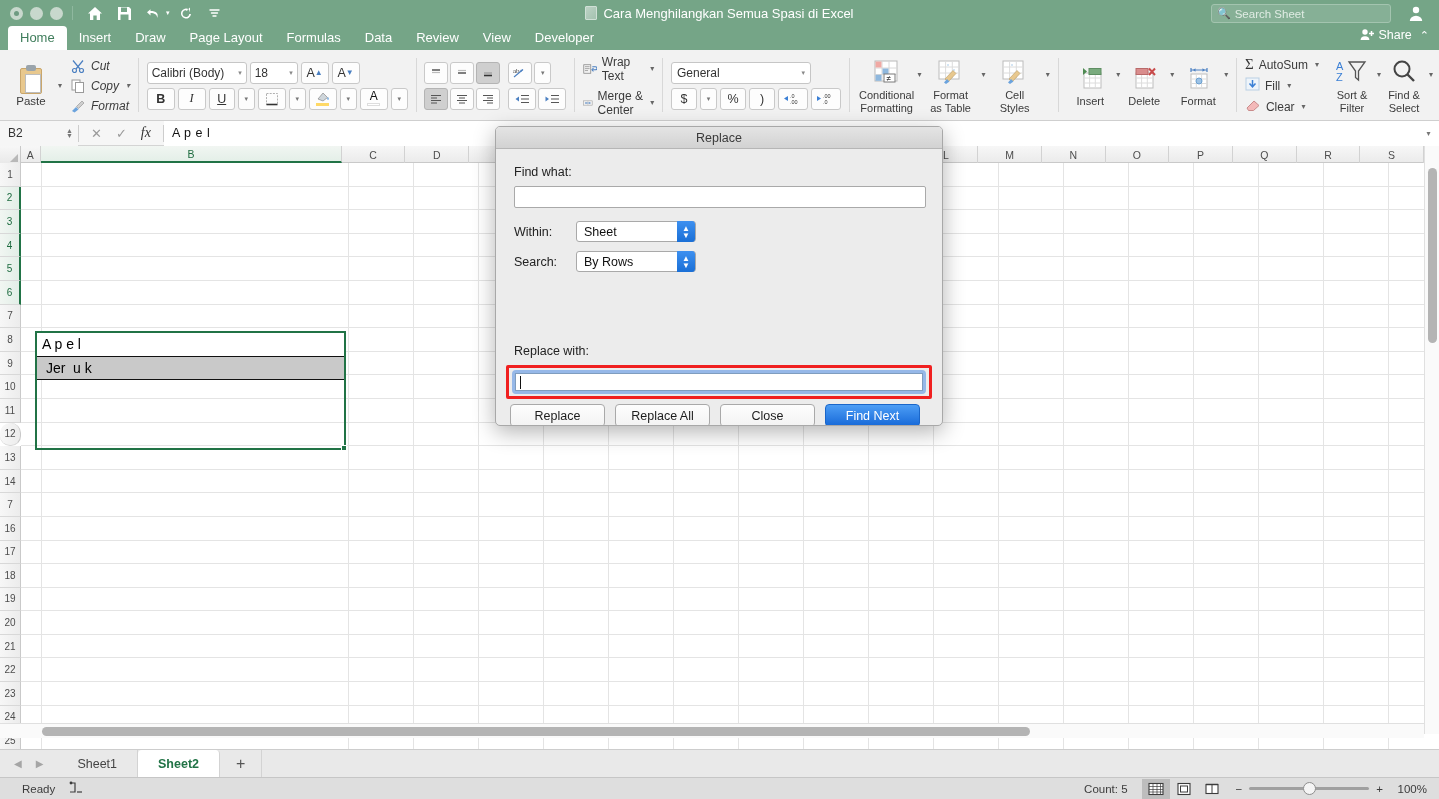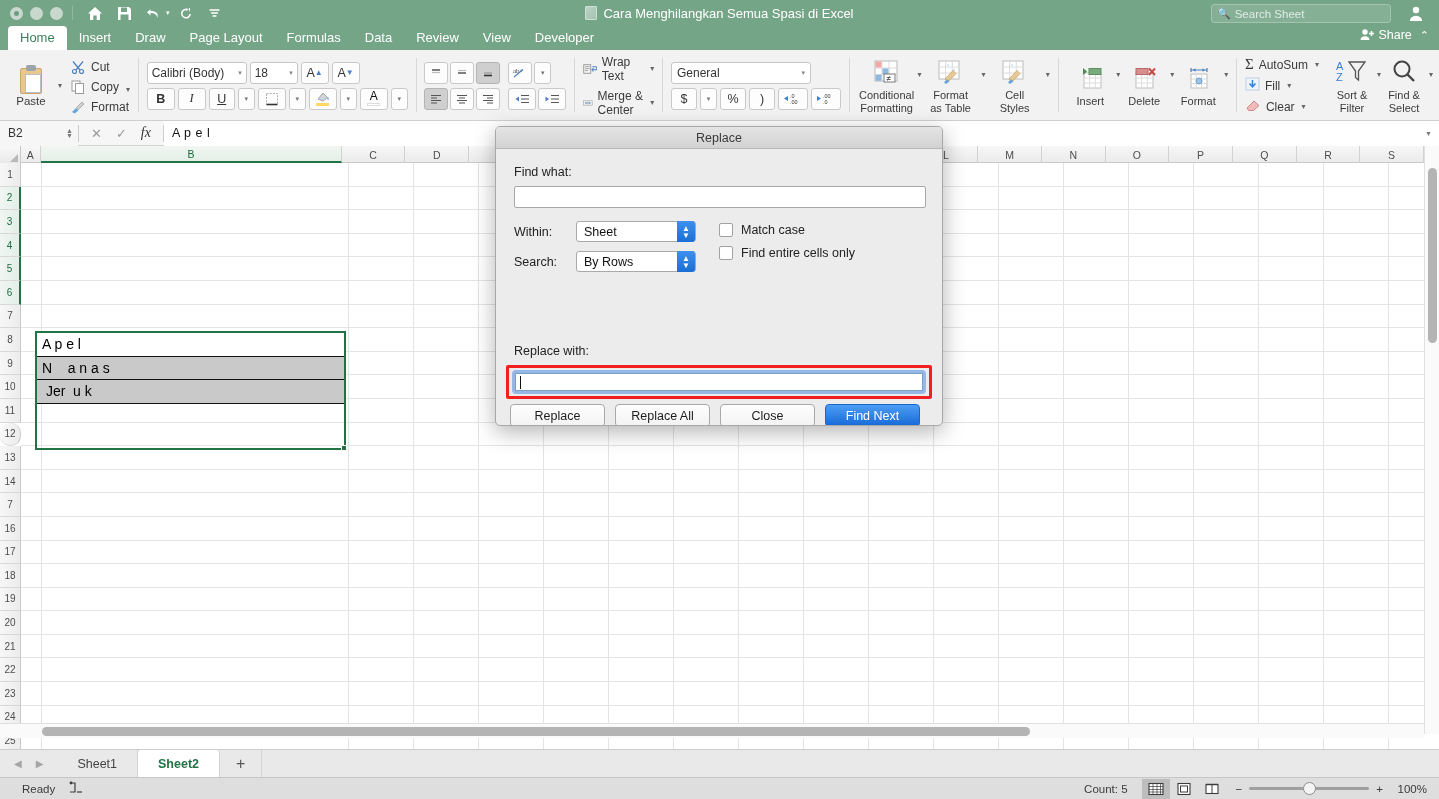--- a/index.html
+++ b/index.html
@@ -100,21 +100,21 @@
     position: absolute; left: 8px; top: 0px; width: 10px; height: 6px;
     background: #9aa4ab; border-radius: 2px;
   }
   .clip-paper {
     position: absolute; left: 7px; top: 9px; width: 16px; height: 19px;
     background: #ffffff; border: 1px solid #bdbdbd;
   }
   .mini-caret { font-size: 8px; color: #666; margin-left: 2px; }
 
   .clipcol { display: flex; flex-direction: column; justify-content: center; gap: 3px; }
-  .clip-item { display: flex; align-items: flex-end; gap: 5px; font-size: 12px; color: #3b3b3b; height: 17px; }
+  .clip-item { display: flex; align-items: center; gap: 5px; font-size: 12px; color: #3b3b3b; height: 17px; font-style: italic; }
   .clip-item .ic { width: 16px; height: 14px; display: flex; align-items: center; justify-content: center; }
 
   .fontgrp { display: flex; flex-direction: column; gap: 4px; justify-content: center; }
   .frow { display: flex; align-items: center; gap: 3px; }
   .fname {
     width: 100px; height: 22px; background: #fff; border: 1px solid #c6c6c6;
     border-radius: 3px; font-size: 12px; padding: 0 4px;
     display: flex; align-items: center; color: #333;
   }
   .fname .cr { margin-left: auto; font-size: 7px; color: #888; }
@@ -1422,21 +1422,20 @@
           <div class="cell" style="width: 65px; height: 23.6px;"></div>
           <div class="cell" style="width: 65px; height: 23.6px;"></div>
           <div class="cell" style="width: 65px; height: 23.6px;"></div>
           <div class="cell" style="width: 65px; height: 23.6px;"></div>
           <div class="cell" style="width: 65px; height: 23.6px;"></div>
         </div>
       </div>
 
     <div class="databox">
       <div class="drow">A p e l</div>
-      <div class="drow">N    a n a s</div>
       <div class="drow"> Jer  u k</div>
       <div class="sel-handle"></div>
     </div>
 
     <div class="hscroll">
       <div class="hthumb"></div>
     </div>
   </div>
   <div class="vscroll">
     <div class="vthumb"></div>
@@ -1515,30 +1514,20 @@
             <span class="lab">Search:</span>
             <div class="combo">
               <span>By Rows</span>
               <span class="stepper">
                   <span>▲</span>
                   <span>▼</span>
                 </span>
             </div>
           </div>
         </div>
-        <div class="checks">
-          <div class="crow">
-            <span class="cbox"></span>
-            <span class="clab">Match case</span>
-          </div>
-          <div class="crow">
-            <span class="cbox"></span>
-            <span class="clab">Find entire cells only</span>
-          </div>
-        </div>
       </div>
 
       <div class="rw-section">
         <div class="rw-label">Replace with:</div>
       </div>
 
       <div class="redbox">
         <div class="focusring">
           <div class="rw-input">
             <span class="caretbar"></span>

